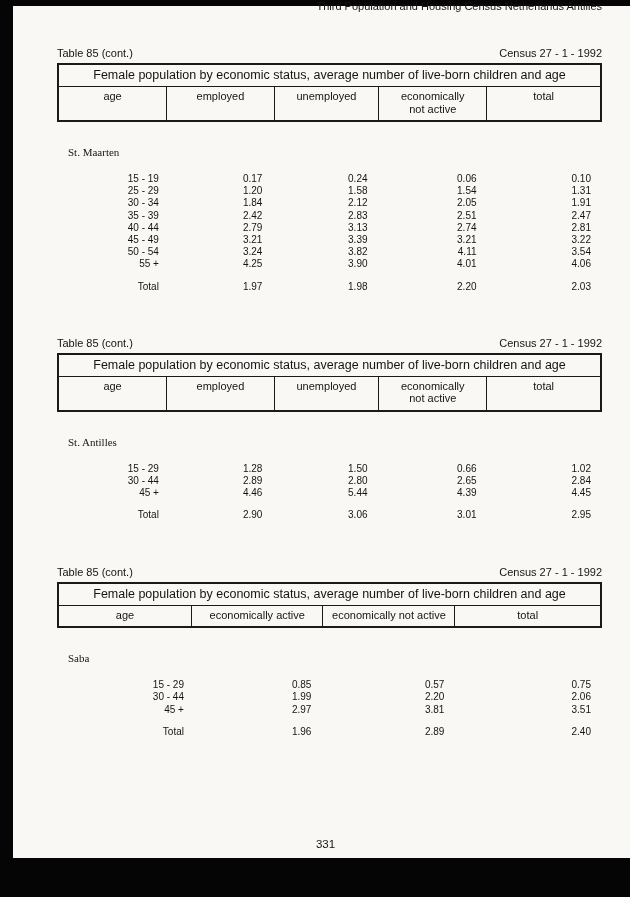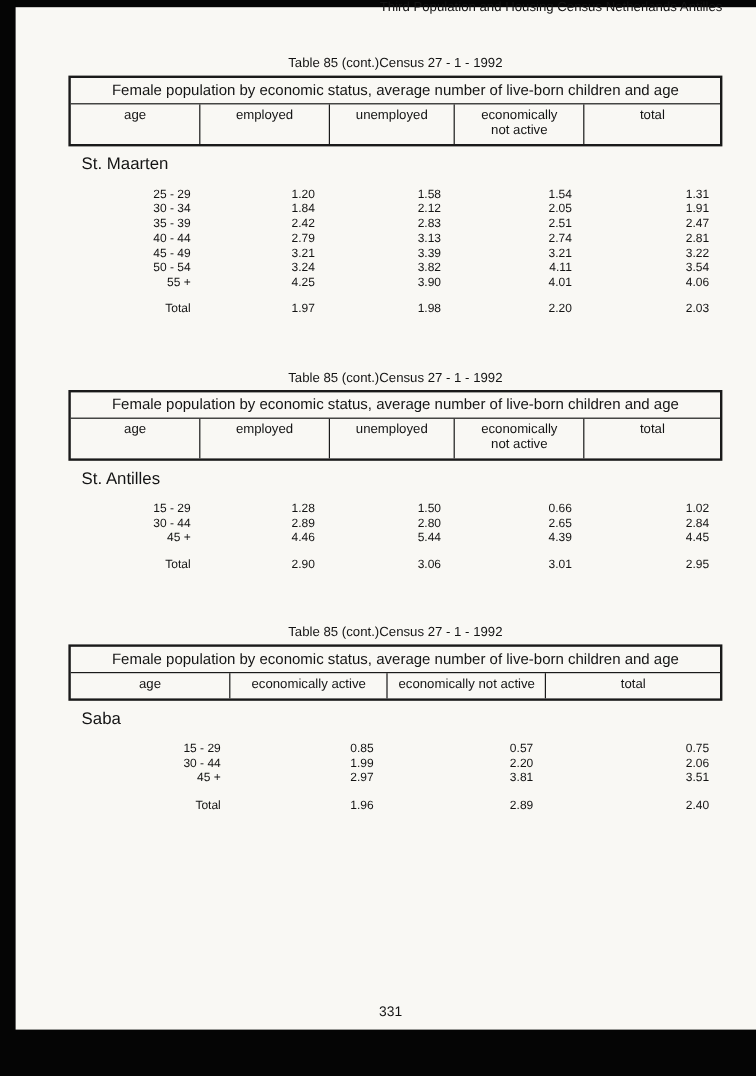--- a/index.html
+++ b/index.html
@@ -30,21 +30,21 @@
     text-align: right;
     font-size: 11px;
     line-height: 13px;
   }
 
   .table-block { margin-top: 34px; }
   .table-block + .table-block { margin-top: 44px; }
 
   .caption-row {
     display: flex;
-    justify-content: center;
+    justify-content: space-between;
     font-size: 11px;
     line-height: 13px;
     margin-bottom: 3px;
   }
 
   .table-box {
     border: 2px solid #1a1a1a;
     background: transparent;
   }
 
@@ -63,23 +63,24 @@
   .header-cell {
     font-size: 11px;
     line-height: 12.5px;
     text-align: center;
     padding: 3px 2px 5px 2px;
     white-space: pre-line;
   }
   .header-cell + .header-cell { border-left: 1.5px solid #1a1a1a; }
 
   .region-label {
-    font-size: 14px;
+    font-size: 11px;
     line-height: 13px;
-    margin: 8px 0 0 11px;
+    margin: 24px 0 0 11px;
+    font-family: Liberation Serif, serif;
   }
 
   .data-rows { margin-top: 14px; }
 
   .data-row {
     display: grid;
     font-size: 10px;
     line-height: 12.2px;
   }
 
@@ -120,20 +121,27 @@
           <div class="header-cell">employed</div>
           <div class="header-cell">unemployed</div>
           <div class="header-cell">economically
 not active</div>
           <div class="header-cell">total</div>
         </div>
     </div>
     <div class="region-label">St. Maarten</div>
     <div class="data-rows">
         <div class="data-row cols-5">
+          <div class="age-cell">15 - 19</div>
+          <div class="value-cell">0.17</div>
+          <div class="value-cell">0.24</div>
+          <div class="value-cell">0.06</div>
+          <div class="value-cell">0.10</div>
+        </div>
+        <div class="data-row cols-5">
           <div class="age-cell">25 - 29</div>
           <div class="value-cell">1.20</div>
           <div class="value-cell">1.58</div>
           <div class="value-cell">1.54</div>
           <div class="value-cell">1.31</div>
         </div>
         <div class="data-row cols-5">
           <div class="age-cell">30 - 34</div>
           <div class="value-cell">1.84</div>
           <div class="value-cell">2.12</div>

